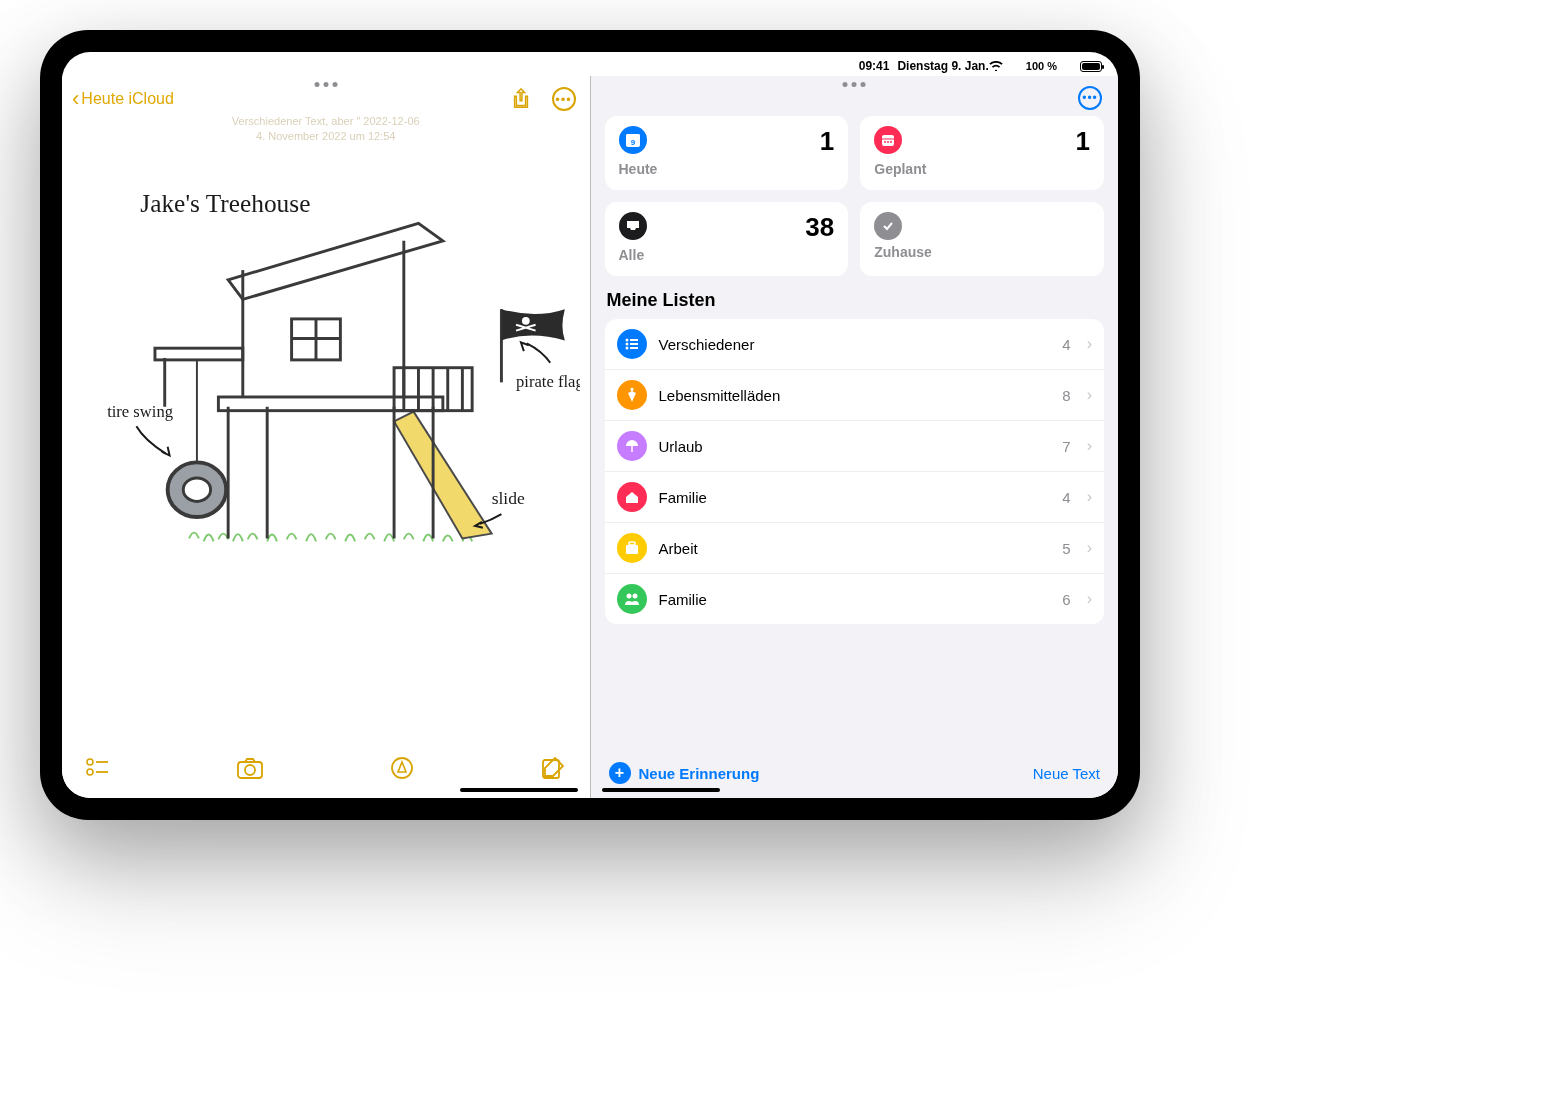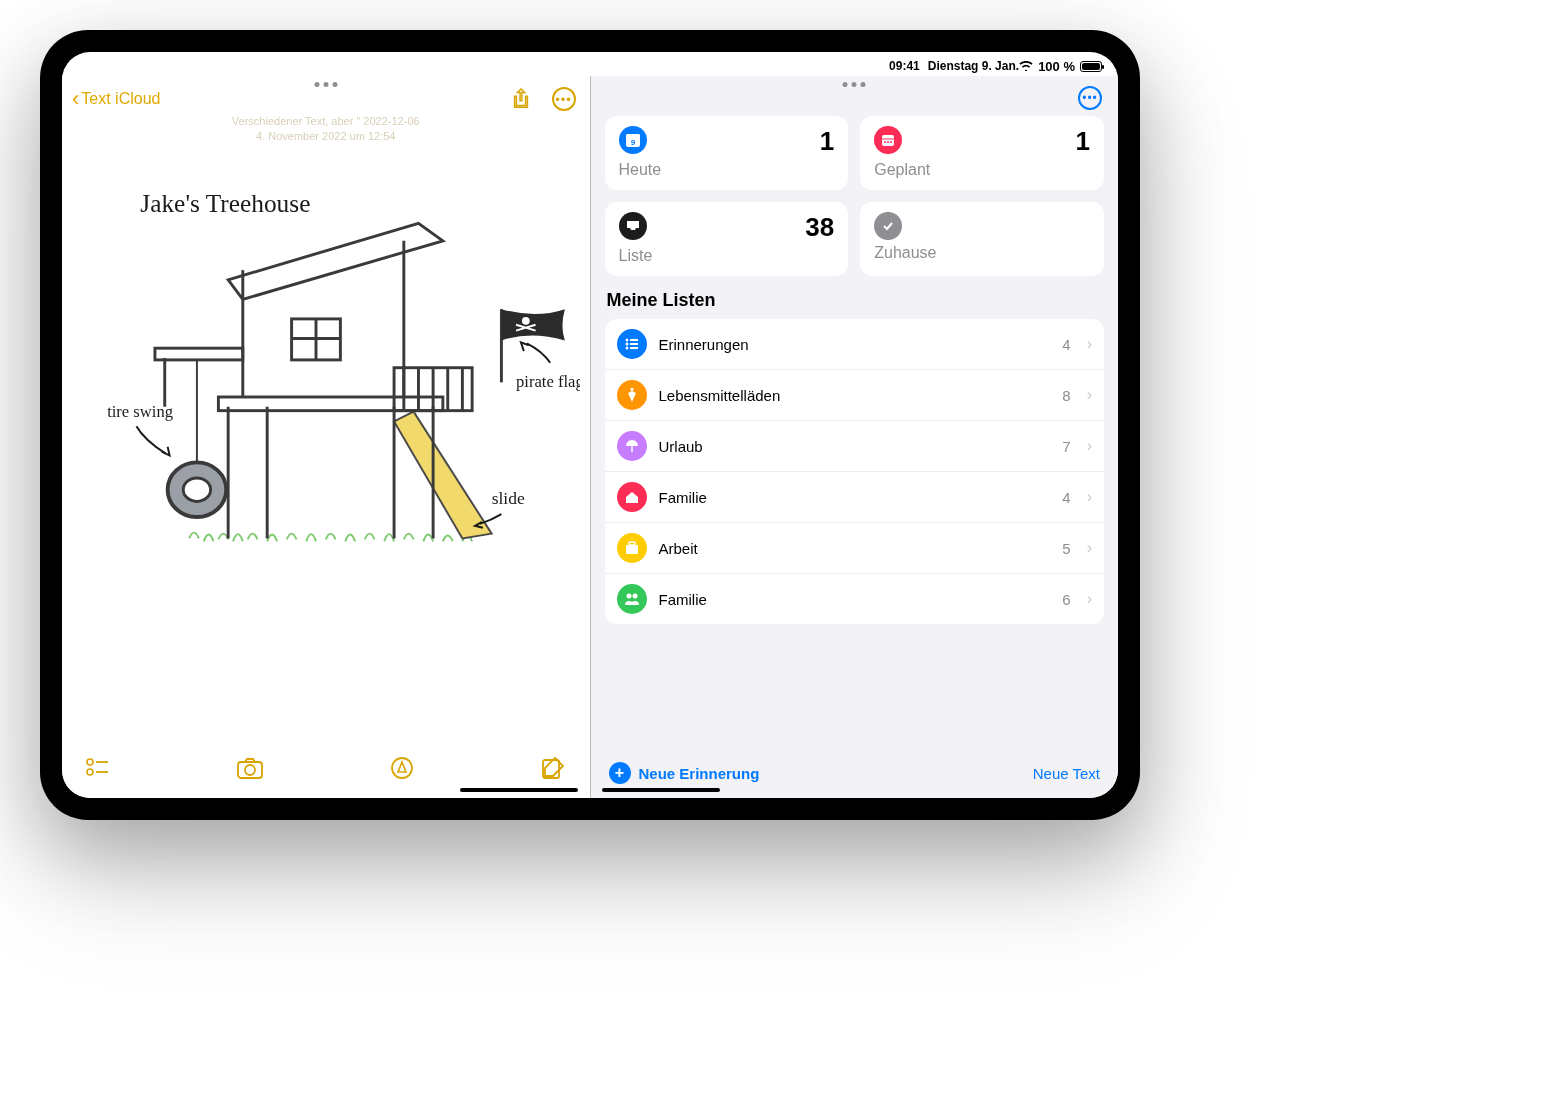--- a/index.html
+++ b/index.html
@@ -38,21 +38,21 @@
     display: flex;
     justify-content: flex-end;
     align-items: center;
     padding: 4px 16px 0 16px;
     font-size: 12px;
     font-weight: 600;
     color: #000;
     z-index: 50;
   }
   .status-left { display: flex; gap: 8px; }
-  .status-right { display: flex; align-items: center; gap: 5px; font-size: 13px; }
+  .status-right { display: flex; align-items: center; gap: 23px; font-size: 11px; }
   .wifi-icon { width: 14px; height: 10px; }
   .battery-icon { width: 22px; height: 11px; border: 1px solid #000; border-radius: 3px; position: relative; }
   .battery-icon::after { content:""; position:absolute; right:-3px; top:3px; width:2px; height:4px; background:#000; border-radius:1px;}
   .battery-fill { position:absolute; left:1px; top:1px; bottom:1px; right:1px; background:#000; border-radius:2px;}
 
   .split-container { display:flex; width:100%; height:100%; padding-top:24px; }
   .app-pane { flex:1; display:flex; flex-direction:column; position:relative; }
   .notes-pane { background:#fff; }
   .reminders-pane { background:#f2f2f7; }
   .split-divider { width:1px; background:#bbb; position:relative; }
@@ -75,21 +75,21 @@
 
   
   .rem-header { display:flex; justify-content:flex-end; padding:10px 16px 6px 16px;}
   .rem-more { width:24px; height:24px; border:2px solid #007aff; border-radius:50%; display:flex; align-items:center; justify-content:center; color:#007aff; font-size:12px; letter-spacing:1px;}
   .rem-content { flex:1; overflow:auto; padding:0 14px 8px 14px; }
   .cards-grid { display:grid; grid-template-columns:1fr 1fr; gap:12px; margin-bottom:14px;}
   .rem-card { background:#fff; border-radius:12px; padding:10px 14px 8px 14px; display:flex; flex-direction:column; gap:4px; min-height:74px; position:relative;}
   .card-top { display:flex; justify-content:space-between; align-items:flex-start; }
   .card-icon { width:28px; height:28px; border-radius:50%; display:flex; align-items:center; justify-content:center; color:#fff; font-size:15px;}
   .card-count { font-size:26px; font-weight:700; color:#000; }
-  .card-label { font-size:16px; color:#8e8e93; font-weight:400;}
+  .card-label { font-size:14px; color:#8e8e93; font-weight:700;}
   .done-card { grid-column: span 1; }
   .section-title { font-size:18px; font-weight:700; color:#000; margin:0 0 8px 2px;}
   .lists { background:#fff; border-radius:12px; overflow:hidden;}
   .list-row { display:flex; align-items:center; padding:10px 12px; gap:12px; border-bottom:1px solid #eee;}
   .list-row:last-child { border-bottom:none;}
   .list-icon { width:30px; height:30px; border-radius:50%; display:flex; align-items:center; justify-content:center; color:#fff; font-size:15px; flex-shrink:0;}
   .list-name { flex:1; font-size:15px; color:#000;}
   .list-count { font-size:15px; color:#8e8e93; margin-right:4px;}
   .chev-right { color:#c7c7cc; font-size:16px;}
   .rem-footer { display:flex; justify-content:space-between; align-items:center; padding:10px 18px 14px 18px;}
@@ -127,21 +127,21 @@
 
       <div class="app-pane notes-pane">
         <div class="multitask-dots">
           <div class="dot"></div>
             <div class="dot"></div>
             <div class="dot"></div>
         </div>
         <div class="notes-header">
           <div class="back-btn">
             <span class="chev-left">‹</span>
-            <span>Text iCloud</span>
+            <span>Heute iCloud</span>
           </div>
           <div class="header-actions">
             <div class="icon-btn">
               <svg width="20" height="22" viewBox="0 0 20 24">
                   <path d="M10 1l-4 4h3v9h2V5h3zM3 9v12h14V9h-2v10H5V9z" fill="none" stroke="#d9a400" stroke-width="1.6"></path>
                 </svg>
             </div>
             <div class="more-circle">
               <span>•••</span>
             </div>
@@ -290,21 +290,21 @@
             </div>
             <div class="rem-card">
               <div class="card-top">
                 <div class="card-icon" style="background:#1c1c1e">
                   <svg width="16" height="14" viewBox="0 0 16 14">
                       <path d="M2 2 h12 v7 h-3 l-1 2 h-4 l-1 -2 h-3 z" fill="#fff"></path>
                     </svg>
                 </div>
                 <div class="card-count">38</div>
               </div>
-              <div class="card-label">Liste</div>
+              <div class="card-label">Alle</div>
             </div>
             <div class="rem-card done-card">
               <div class="card-top">
                 <div class="card-icon" style="background:#8e8e93">
                   <svg width="14" height="14" viewBox="0 0 14 14">
                       <path d="M3 7 l3 3 l5 -6" fill="none" stroke="#fff" stroke-width="2"></path>
                     </svg>
                 </div>
                 <div class="card-count"></div>
               </div>
@@ -318,21 +318,21 @@
                 <div class="list-icon" style="background:#007aff">
                   <svg width="16" height="14" viewBox="0 0 16 14">
                     <circle cx="3" cy="3" r="1.5" fill="#fff"></circle>
                     <line x1="6" y1="3" x2="14" y2="3" stroke="#fff" stroke-width="2"></line>
                     <circle cx="3" cy="7" r="1.5" fill="#fff"></circle>
                     <line x1="6" y1="7" x2="14" y2="7" stroke="#fff" stroke-width="2"></line>
                     <circle cx="3" cy="11" r="1.5" fill="#fff"></circle>
                     <line x1="6" y1="11" x2="14" y2="11" stroke="#fff" stroke-width="2"></line>
                   </svg>
                 </div>
-                <div class="list-name">Erinnerungen</div>
+                <div class="list-name">Verschiedener</div>
                 <div class="list-count">4</div>
                 <div class="chev-right">›</div>
               </div>
               <div class="list-row">
                 <div class="list-icon" style="background:#ff9500">
                   <svg width="14" height="16" viewBox="0 0 14 16">
                     <path d="M7 4 l4 2 -4 9 -4 -9 z" fill="#fff"></path>
                     <path d="M6 1 l1 3 M8 1 l-1 3" stroke="#fff" stroke-width="1.5"></path>
                   </svg>
                 </div>

